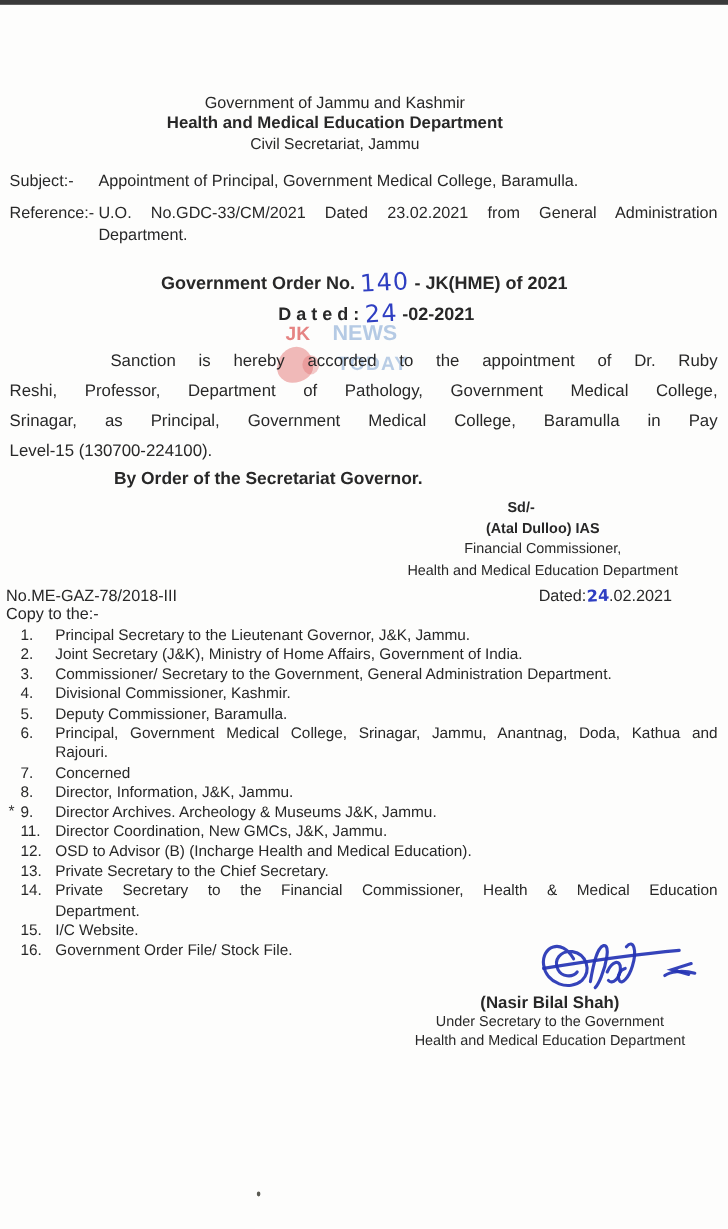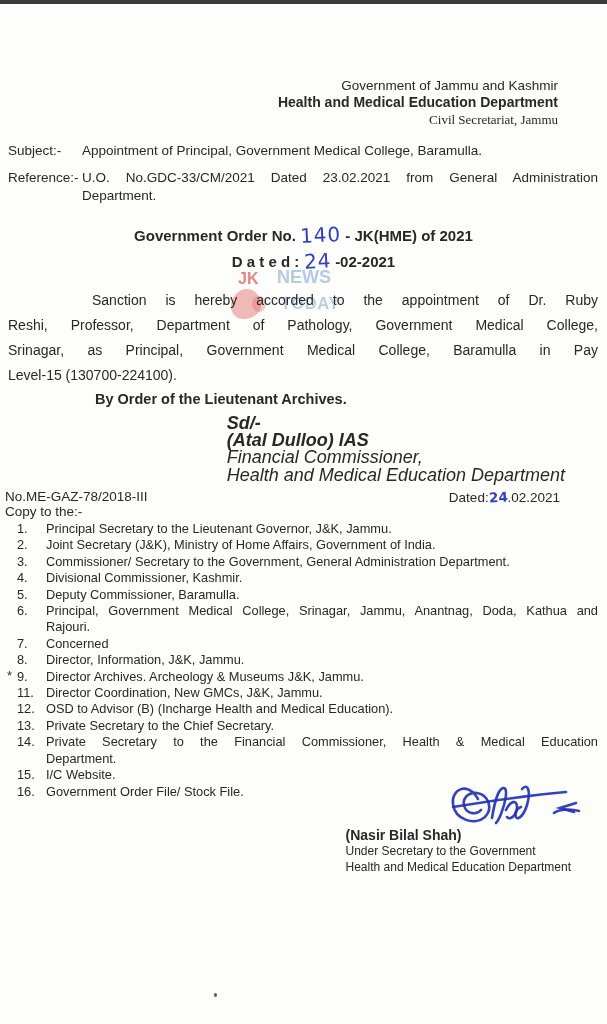--- a/index.html
+++ b/index.html
@@ -3,24 +3,24 @@
 <meta charset="utf-8">
 <style>
   html,body{margin:0;padding:0;background:#ffffff;}
   .page{
     position:relative;width:607px;height:1024px;overflow:hidden;
     background:#fdfdfc;color:#282828;
     font-family:"Liberation Sans",sans-serif;
   }
   .topbar{position:absolute;top:0;left:0;width:607px;height:4px;background:var(--bar,#3a3a3a);}
   
-  .header{position:absolute;top:77px;left:0;width:558px;text-align:right;}
+  .header{position:absolute;top:77px;left:0;width:558px;text-align:center;}
   .h1{font-size:13.5px;line-height:17px;}
   .h2{font-size:14px;font-weight:bold;line-height:17px;}
-  .h3{font-size:13px;line-height:17px;font-family:Liberation Serif, serif;}
+  .h3{font-size:13px;line-height:17px;}
   
   .labelrow{position:absolute;left:8px;right:9px;font-size:13.5px;line-height:18px;}
   .labelrow .lab{position:absolute;left:0;top:0;}
   .labelrow .txt{display:block;padding-left:74px;}
   .jline{text-align:justify;text-align-last:justify;}
   
   .goline{position:absolute;left:0;width:607px;text-align:center;font-size:15px;font-weight:bold;}
   .hand{font-family:"DejaVu Sans",sans-serif;font-weight:400;color:var(--ink,#2f3fc2);
         display:inline-block;transform:rotate(-3deg);}
   .hand.big{font-size:20px;letter-spacing:1px;line-height:1;position:relative;top:1px;}
@@ -32,38 +32,38 @@
   .wm-today{left:281px;top:295px;font-size:16px;letter-spacing:1px;color:var(--wmblue,#a9c2e0);opacity:.8;}
   .wm-blob{left:231px;top:289px;width:30px;height:30px;background:var(--wmred,#e06666);
            opacity:.45;border-radius:54% 46% 58% 42%/60% 55% 45% 40%;}
   .wm-blob2{left:252px;top:296px;width:14px;height:16px;background:var(--wmred,#e06666);
            opacity:.35;border-radius:50%;}
   
   .bodypara{position:absolute;top:288px;left:8px;right:9px;font-size:14px;line-height:25px;}
   .bodypara .indent{text-indent:84px;}
   .byorder{position:absolute;top:391px;left:95px;font-size:14.5px;font-weight:bold;}
   
-  .signblock{position:absolute;top:415px;right:42px;text-align:left;font-size:18px;line-height:17.2px;font-style:italic;}
+  .signblock{position:absolute;top:415px;right:42px;text-align:center;font-size:12px;line-height:17.2px;}
   .signblock .sd{font-weight:bold;padding-right:36px;}
   .signblock .nm{font-weight:bold;}
   
   .dispatch{position:absolute;top:489px;left:0;width:607px;font-size:13.5px;}
   .dispatch .fileno{position:absolute;left:5px;top:0;}
   .dispatch .ddate{position:absolute;right:47px;top:0;}
   .copylabel{position:absolute;top:504px;left:5px;font-size:13.5px;}
   
   .copylist{position:absolute;top:521px;left:17px;right:9px;font-size:12.8px;line-height:16.4px;}
   .li{position:relative;padding-left:29px;}
   .li .num{position:absolute;left:0;top:0;}
   .star{position:absolute;left:7px;top:668px;font-size:13px;color:#333;}
   
   .sig{position:absolute;left:448px;top:777px;width:138px;height:52px;}
   .sig path{fill:none;stroke:var(--sig,#2433b4);stroke-width:2.6;stroke-linecap:round;opacity:.92;}
   
-  .footsign{position:absolute;top:828px;right:36px;text-align:left;line-height:15.8px;}
+  .footsign{position:absolute;top:828px;right:36px;text-align:center;line-height:15.8px;}
   .footsign .nm{font-size:14px;font-weight:bold;}
   .footsign .t{font-size:12px;}
   .dot{position:absolute;left:214px;top:993px;width:3px;height:4px;background:#5a5a52;border-radius:50%;}
 </style>
 </head>
 <body>
 
 <div class="page" style="--bar: #3a3a3a; --ink: #2f3fc2; --sig: #2433b4; --wmred: #e06666; --wmblue: #a9c2e0;">
   <div class="topbar"></div>
 
@@ -103,21 +103,21 @@
   <span class="wm wm-news">NEWS</span>
   <span class="wm wm-today">TODAY</span>
 
   <div class="bodypara">
     <div class="jline indent">Sanction is hereby accorded to the appointment of Dr. Ruby</div>
     <div class="jline">Reshi, Professor, Department of Pathology, Government Medical College,</div>
     <div class="jline">Srinagar, as Principal, Government Medical College, Baramulla in Pay</div>
     <div>Level-15 (130700-224100).</div>
   </div>
 
-  <div class="byorder">By Order of the Lieutenant Archives.</div>
+  <div class="byorder">By Order of the Secretariat Governor.</div>
 
   <div class="signblock">
     <div class="sd">Sd/-</div>
     <div class="nm">(Atal Dulloo) IAS</div>
     <div>Financial Commissioner,</div>
     <div>Health and Medical Education Department</div>
   </div>
 
   <div class="dispatch">
     <span class="fileno">No.ME-GAZ-78/2018-III</span>

